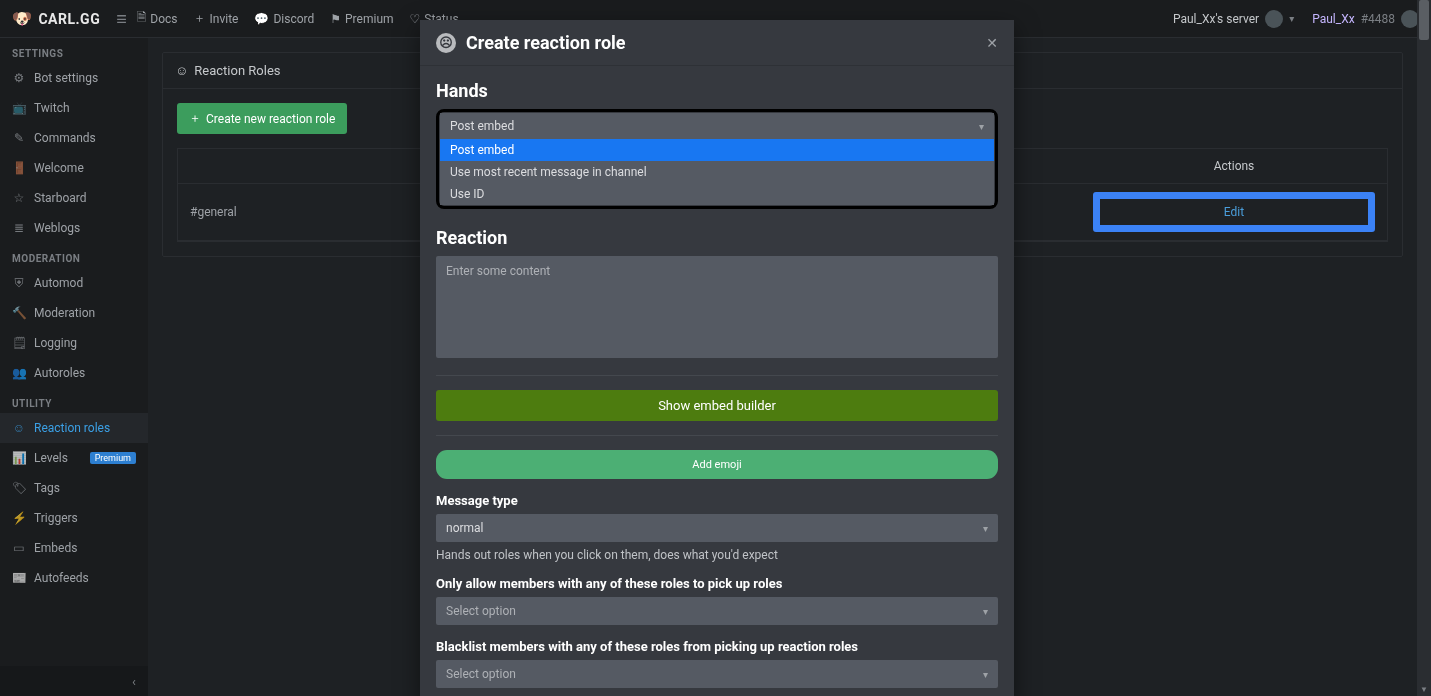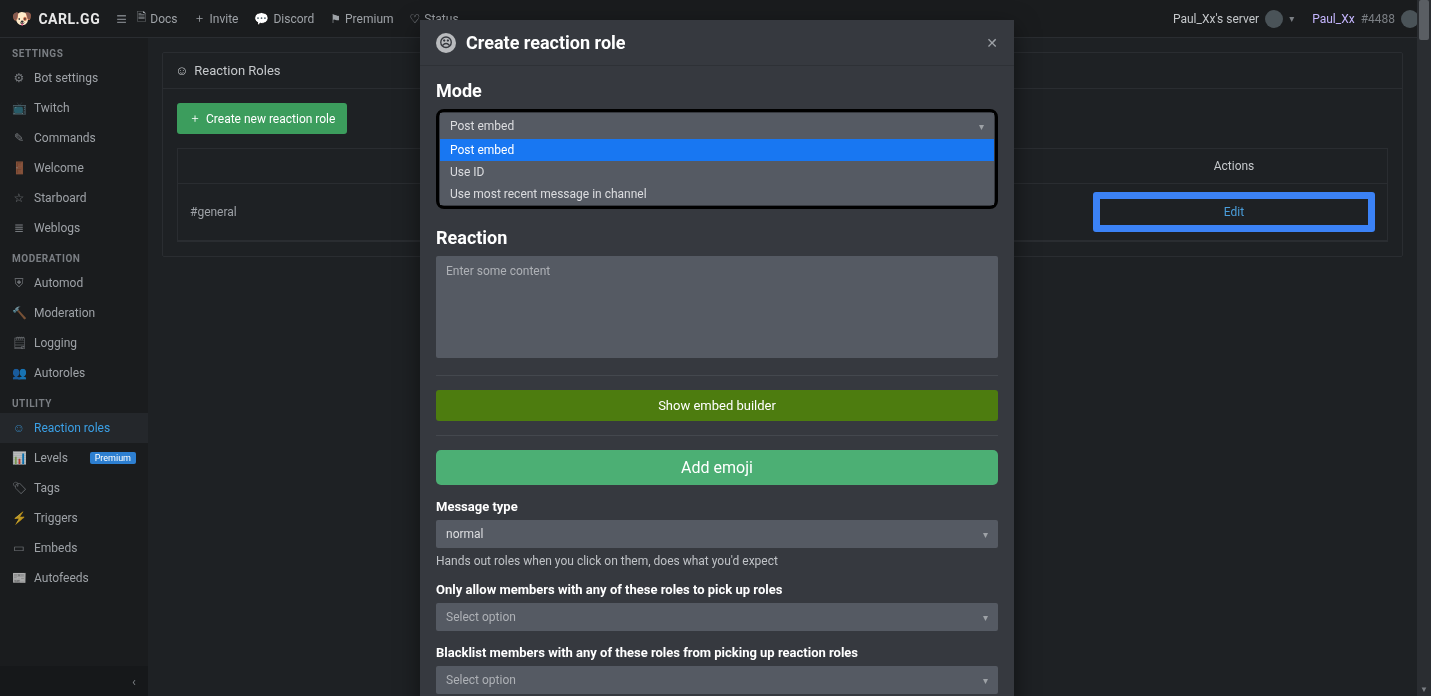--- a/index.html
+++ b/index.html
@@ -67,21 +67,21 @@
 .select-options { background: #555a63; }
 .select-opt { padding: 4px 10px; font-size: 12px; color: #dcdde0; cursor: pointer; }
 .select-opt.selected { background: #1877f2; color: #fff; }
 
 .textarea { width: 100%; background: #555a63; border: none; color: #dcdde0; padding: 8px 10px; font-size: 12px; border-radius: 2px; height: 102px; resize: none; }
 .textarea::placeholder { color: #aeb1b6; }
 
 .divider { border-top: 1px solid #44484e; margin: 14px 0; }
 
 .btn-gray { width: 100%; background: #4d7c0f; color: #fff; border: none; padding: 8px; border-radius: 3px; font-size: 13px; cursor: pointer; }
-.btn-green-full { width: 100%; background: #4caf74; color: #fff; border: none; padding: 8px; border-radius: 5px; font-size: 16px; cursor: pointer; }
+.btn-green-full { width: 100%; background: #4caf74; color: #fff; border: none; padding: 8px; border-radius: 11px; font-size: 11px; cursor: pointer; }
 
 .select-simple { background: #555a63; color: #dcdde0; padding: 7px 10px; font-size: 12px; border-radius: 2px; position: relative; cursor: pointer; }
 .select-simple .caret { position: absolute; right: 10px; top: 50%; transform: translateY(-50%); color: #9ea2a7; font-size: 10px; }
 .select-placeholder { color: #aeb1b6; }
 
 .face-icon { width: 20px; height: 20px; border-radius: 50%; background: #b9bbbe; display: inline-flex; align-items: center; justify-content: center; color: #36393f; font-size: 13px; font-weight: bold; }
 </style>
 </head>
 <body>
 
@@ -239,30 +239,30 @@
 </div>
 
 <div class="modal">
   <div class="modal-header">
     <span class="face-icon">☹</span>
     <span class="modal-title">Create reaction role</span>
     <span class="modal-close">✕</span>
   </div>
   <div class="modal-body">
 
-    <div class="m-section-title">Mode</div>
+    <div class="m-section-title">Hands</div>
     <div class="select-wrap">
       <div class="select-box">
         <span>Post embed</span>
         <span class="select-caret">▾</span>
       </div>
       <div class="select-options">
         <div class="select-opt selected">Post embed</div>
+        <div class="select-opt">Use most recent message in channel</div>
         <div class="select-opt">Use ID</div>
-        <div class="select-opt">Use most recent message in channel</div>
       </div>
     </div>
 
     <div class="m-section-title" style="margin-top:18px;">Reaction</div>
     <textarea class="textarea" placeholder="Enter some content" style=""></textarea>
 
     <div class="divider"></div>
     <button class="btn-gray">Show embed builder</button>
 
     <div class="divider"></div>

